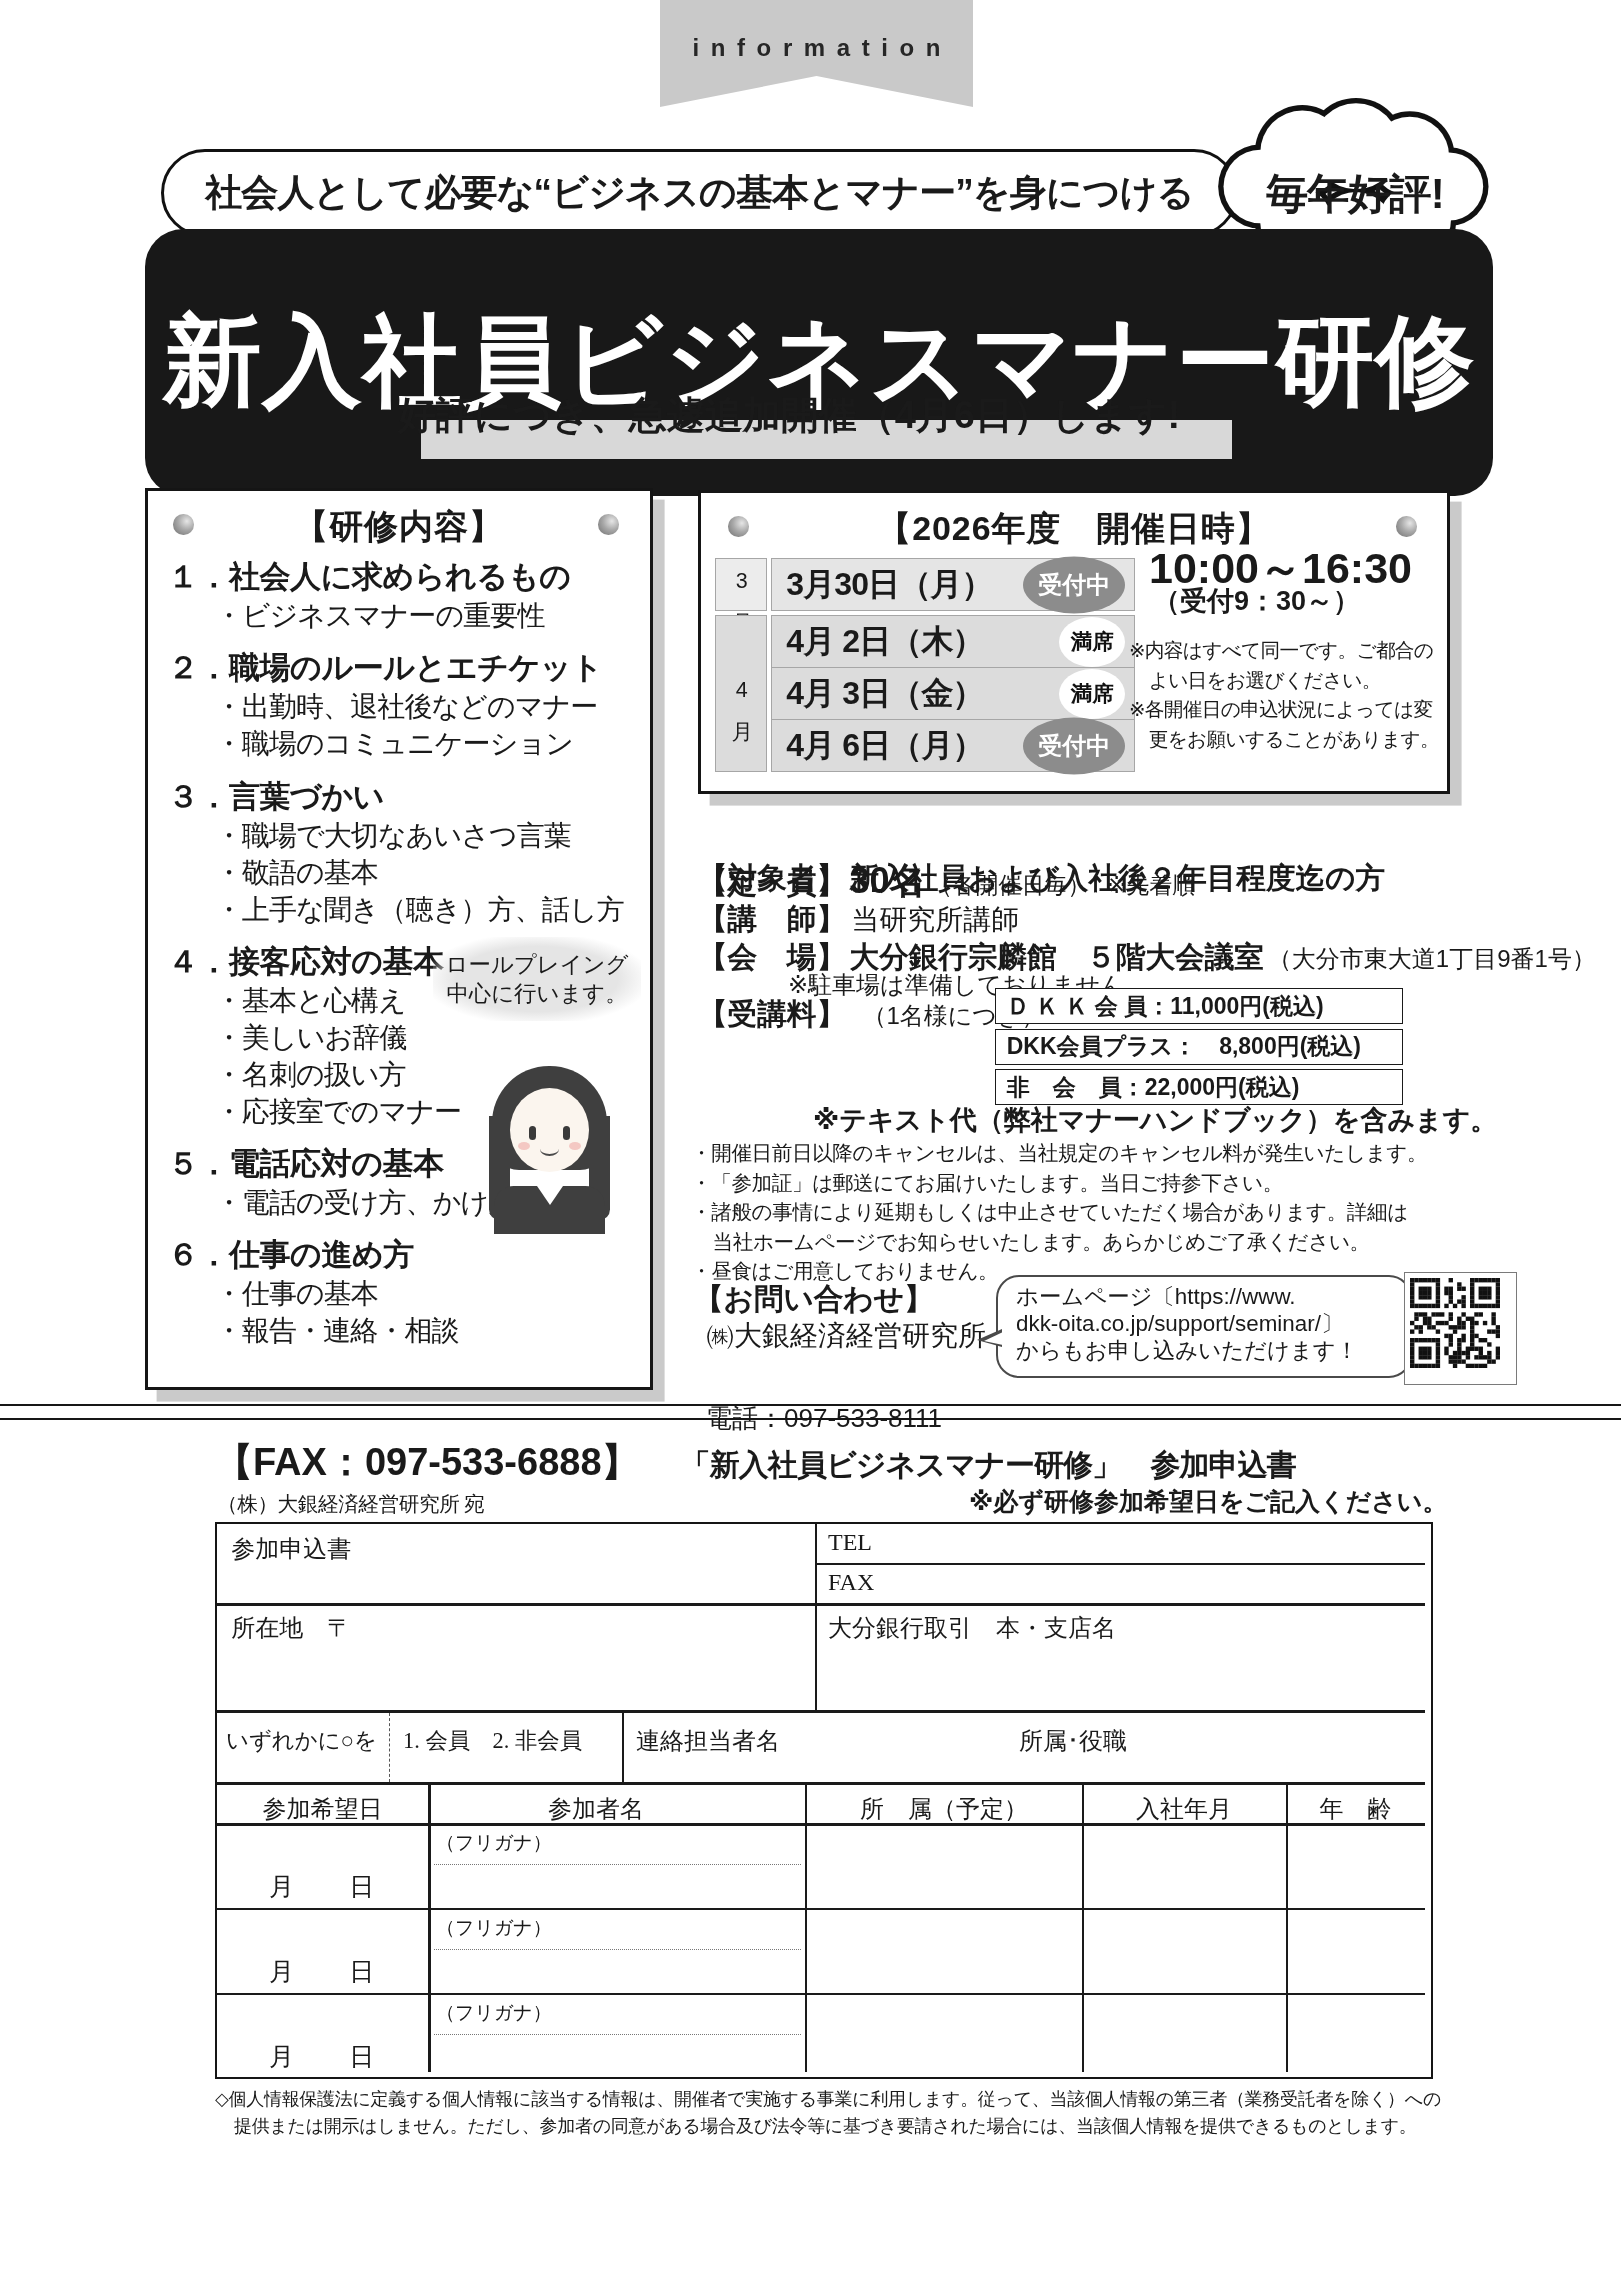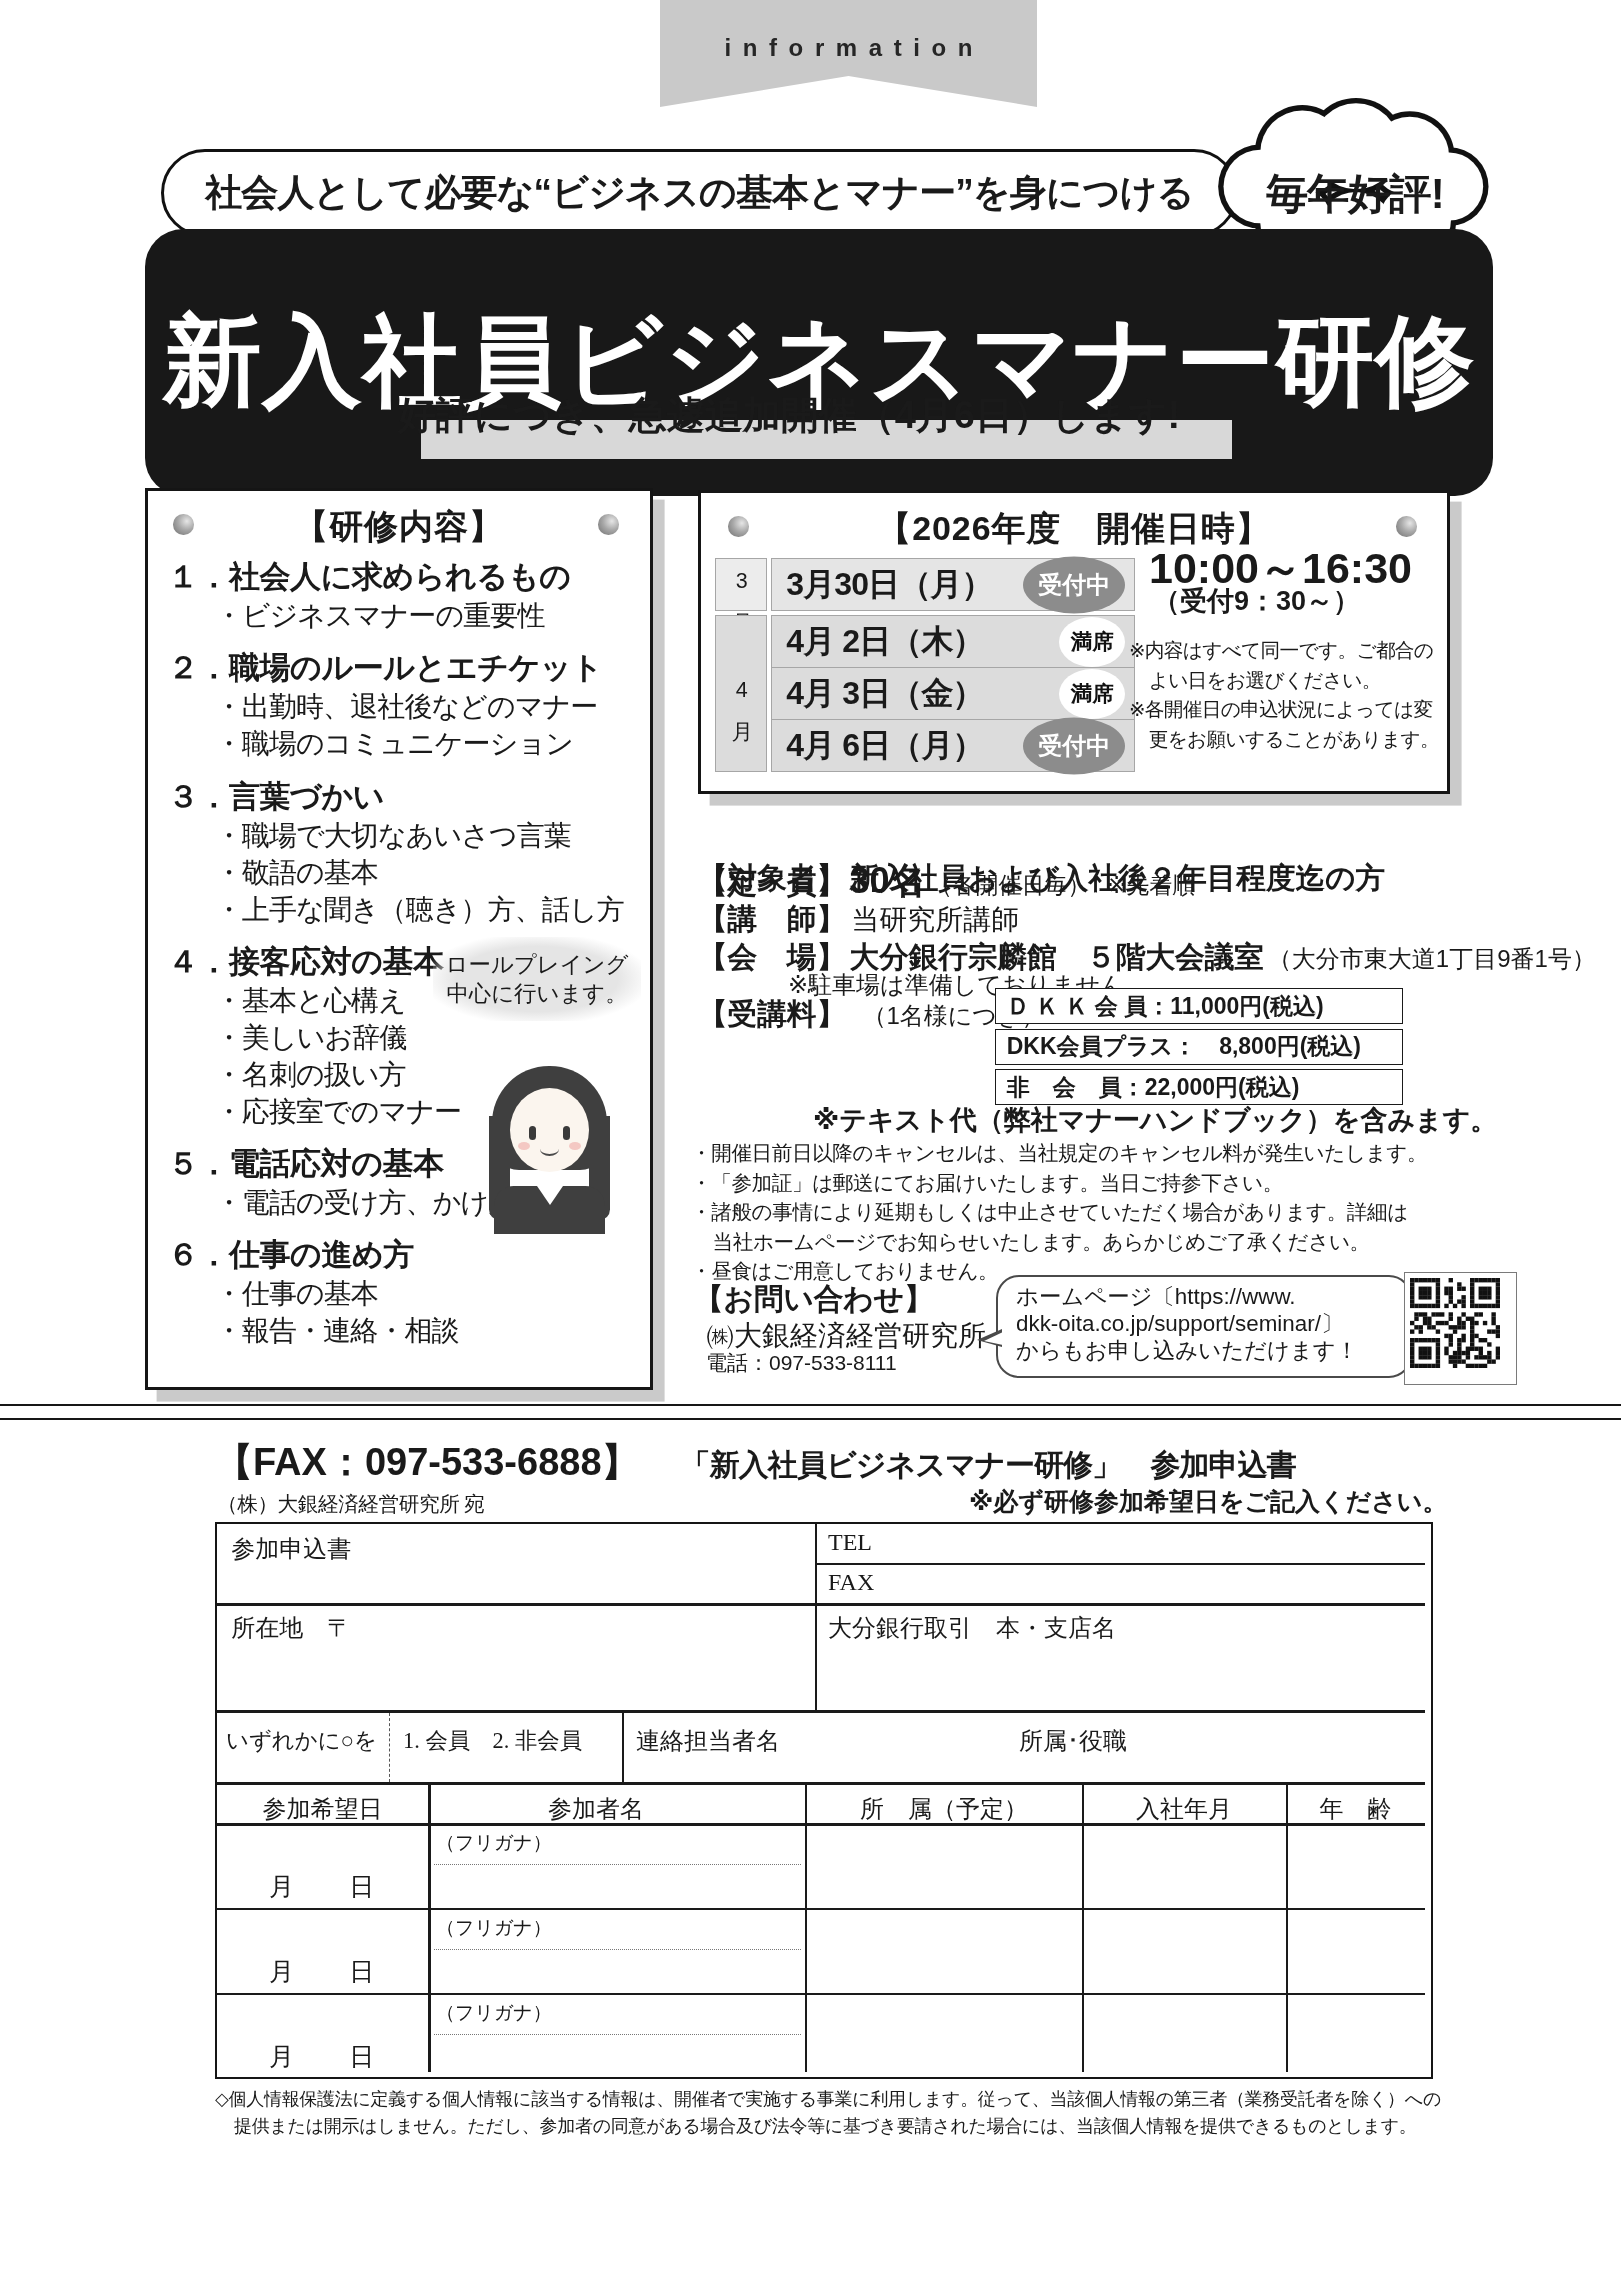--- a/index.html
+++ b/index.html
@@ -1,21 +1,21 @@
 <!DOCTYPE html>
 <html style="font-size:14.3px"><head>
 <meta charset="utf-8">
 <style>
   html,body{margin:0;padding:0;background:#fff;}
   .page{position:relative;width:1622px;height:2293px;background:#fff;overflow:hidden;
         font-family:"Liberation Sans","DejaVu Sans",sans-serif;color:#1a1a1a;}
   .abs{position:absolute;}
 
   
-  .ribbon{left:660px;top:0;width:377px;height:107px;background:#c9c9c9;
+  .ribbon{left:660px;top:0;width:313px;height:107px;background:#c9c9c9;
           clip-path:polygon(0 0,100% 0,100% 100%,50% 71%,0 100%);}
   .ribbon-label{left:0;top:34px;width:100%;text-align:center;font-size:24px;font-weight:600;
                 letter-spacing:11.6px;text-indent:11.6px;color:#262626;}
 
   
   .tagline-pill{left:161px;top:149px;width:1071px;height:82px;border:3.6px solid #111;border-radius:54px;
                 background:#fff;display:flex;align-items:center;justify-content:center;
                 font-size:37px;font-weight:800;letter-spacing:-0.9px;white-space:nowrap;}
   .burst{left:1211px;top:97px;width:282px;height:188px;}
   .burst-label{left:1252px;top:166px;width:206px;text-align:center;font-size:42px;font-weight:900;
@@ -86,21 +86,21 @@
   .d-val{font-size:28px;font-weight:400;margin-left:5.4px;}
   .fee-box{left:995px;top:988px;width:408px;}
   .fee-row{height:34px;border:1.8px solid #1a1a1a;background:#fff;margin-bottom:4.5px;
            display:flex;align-items:center;padding:0 10.7px;font-size:23px;font-weight:600;white-space:nowrap;}
   .textbook{left:813px;top:1102px;font-size:27px;font-weight:800;white-space:nowrap;}
   .note-line{position:absolute;left:691px;font-size:20.6px;letter-spacing:-0.4px;white-space:nowrap;}
 
   
   .contact-label{left:694px;top:1279px;font-size:29.6px;font-weight:800;white-space:nowrap;}
   .contact-company{left:706px;top:1317px;font-size:28px;white-space:nowrap;}
-  .contact-phone{left:706px;top:1349px;font-size:21px;white-space:nowrap;}
+  .contact-phone{left:706px;top:1401px;font-size:26px;white-space:nowrap;}
   .bubble{left:996px;top:1275px;width:394px;height:93px;border:2.7px solid #4a4a4a;border-radius:23px;
           background:#fff;padding:6.3px 0 0 18px;font-size:22.4px;line-height:27px;}
   .bubble-tail-b{left:-21.5px;top:52px;width:0;height:0;border-top:11.6px solid transparent;
                  border-bottom:7.2px solid transparent;border-right:25px solid #4a4a4a;}
   .bubble-tail-w{left:-14.3px;top:55px;width:0;height:0;border-top:9px solid transparent;
                  border-bottom:4.5px solid transparent;border-right:19.7px solid #fff;}
   .qr-wrap{left:1404px;top:1272px;width:102px;height:102px;border:1.8px solid #7a7a7a;background:#fff;padding:4.5px;}
   .qr-wrap svg{display:block;}
 
   

